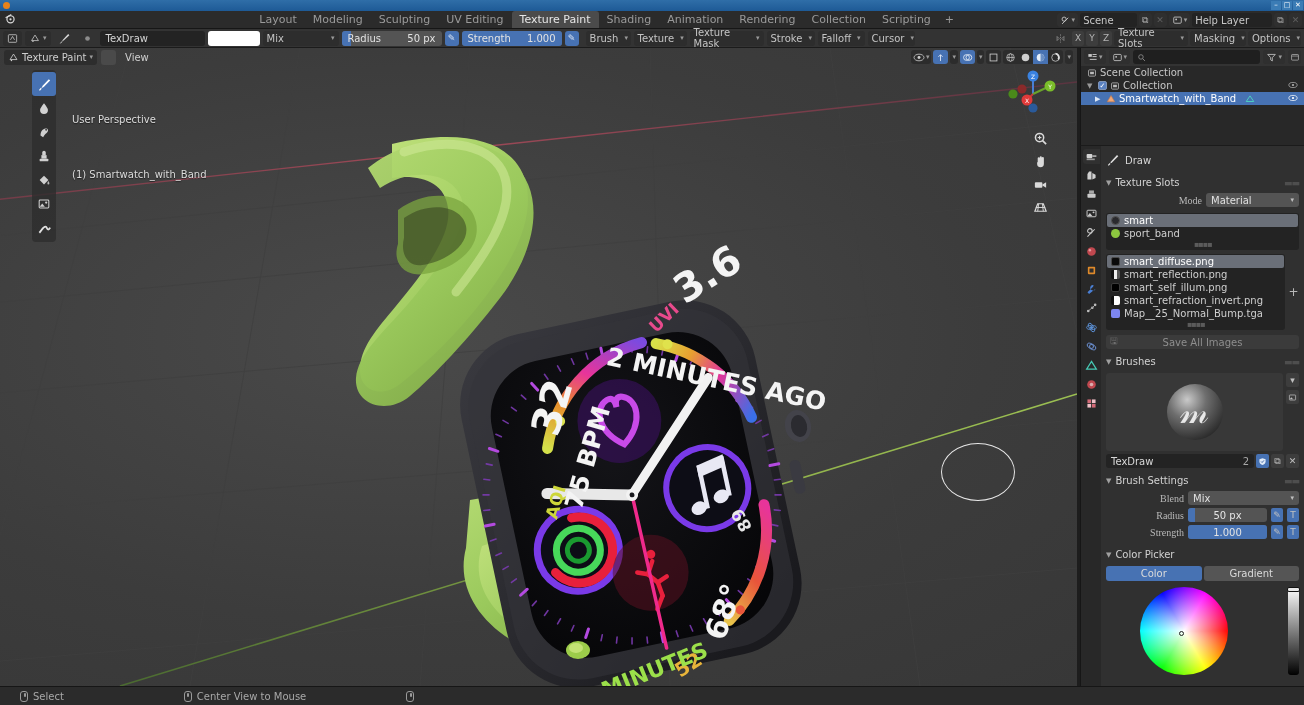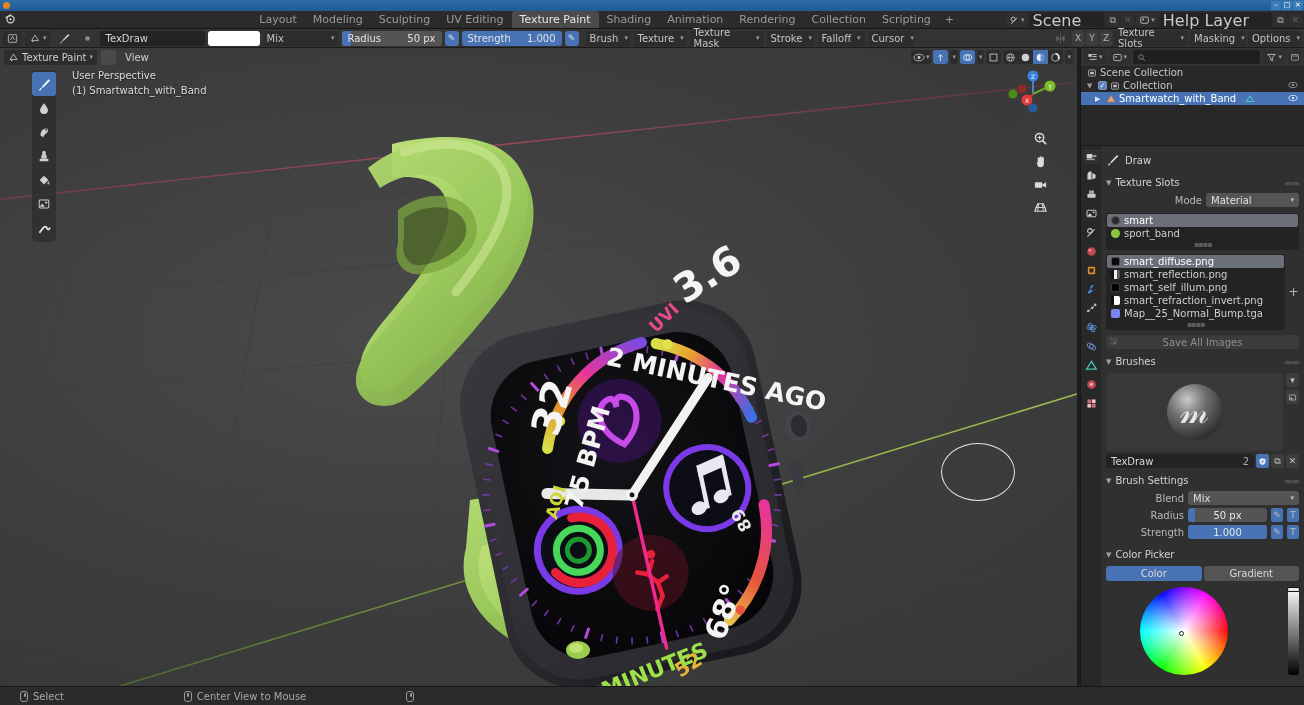--- a/index.html
+++ b/index.html
@@ -49,21 +49,21 @@
   .wstab.plus { color:#9a9a9a; padding:0 6px; }
 
   .menubar-right {
     position:absolute; right:0; top:0; height:18px;
     display:flex; align-items:center; gap:2px; padding-right:2px;
   }
   .scene-field, .vl-field {
     display:flex; align-items:center; height:14px;
     background:#232323; border-radius:3px; padding:0 3px; gap:3px;
   }
-  .scene-field .lbl, .vl-field .lbl { font-size:16px; color:#c8c8c8; padding-right:20px;}
+  .scene-field .lbl, .vl-field .lbl { font-size:10px; color:#c8c8c8; padding-right:20px;}
   .mini-btn {
     width:13px;height:14px; background:#2f2f2f; border-radius:3px;
     display:flex;align-items:center;justify-content:center;
     font-size:9px;color:#b0b0b0;
   }
   .mini-btn.dim { color:#5e5e5e; }
   .icon-chip {
     display:flex; align-items:center; gap:1px; height:14px;
     background:#2f2f2f; border-radius:3px; padding:0 3px; font-size:9px;
   }
@@ -137,21 +137,21 @@
     height:14px; display:flex;align-items:center;gap:1px;
     background:#2c2c2c; border-radius:3px; padding:0 2px;
     font-size:9px; color:#cfcfcf;
   }
   .ov-chip.on { background:#4772b3; }
   .shade-group { display:flex; height:14px; background:#2c2c2c; border-radius:3px; overflow:hidden; }
   .shade-group .s { width:15px;height:14px; display:flex;align-items:center;justify-content:center; font-size:9px; }
   .shade-group .s.active { background:#4772b3; }
 
   .vp-textinfo { position:absolute; left:72px; top:22px; font-size:10px; color:#dcdcdc; z-index:8;}
-  .vp-textinfo div { margin-bottom:4px; text-shadow:0 1px 1px #00000088; }
+  .vp-textinfo div { margin-bottom:4px; text-shadow:0 1px 1px #00000088;margin-top:44px; }
 
   
   .tool-col {
     position:absolute; left:32px; top:22px; width:24px;
     background:#2d2d2dcc; border-radius:4px; padding:2px 0;
     display:flex; flex-direction:column; gap:0px; z-index:8;
   }
   .tool-col .tbtn {
     width:24px;height:24px; display:flex;align-items:center;justify-content:center;
     font-size:13px; color:#d2d2d2; border-radius:3px;
@@ -213,21 +213,21 @@
 
   .props-breadcrumb { display:flex;align-items:center;gap:5px; height:20px; font-size:10px; color:#d6d6d6; }
   .panel-head {
     display:flex;align-items:center;gap:4px; height:15px;
     font-size:10px; color:#d2d2d2; margin-top:5px;
   }
   .panel-head .ptri { font-size:7px; color:#a0a0a0; }
   .panel-head .grip { margin-left:auto; color:#4e4e4e; font-size:9px; letter-spacing:-1px;}
 
   .row { display:flex; align-items:center; gap:4px; margin-top:3px; }
-  .row .rlabel { font-size:10px; color:#b9b9b9; text-align:right; }
+  .row .rlabel { font-size:10px; color:#b9b9b9; text-align:right;font-family:Liberation Serif, serif; }
   .field-dd {
     flex:1; height:14px; background:#545454; border-radius:3px;
     display:flex;align-items:center;justify-content:space-between;
     padding:0 5px; font-size:10px; color:#e0e0e0;
   }
   .list-box { background:#232323; border-radius:3px; padding:1px; margin-top:4px; }
   .list-row {
     height:13px; display:flex;align-items:center;gap:4px;
     padding-left:4px; font-size:10px; color:#cfcfcf; border-radius:2px;
   }

